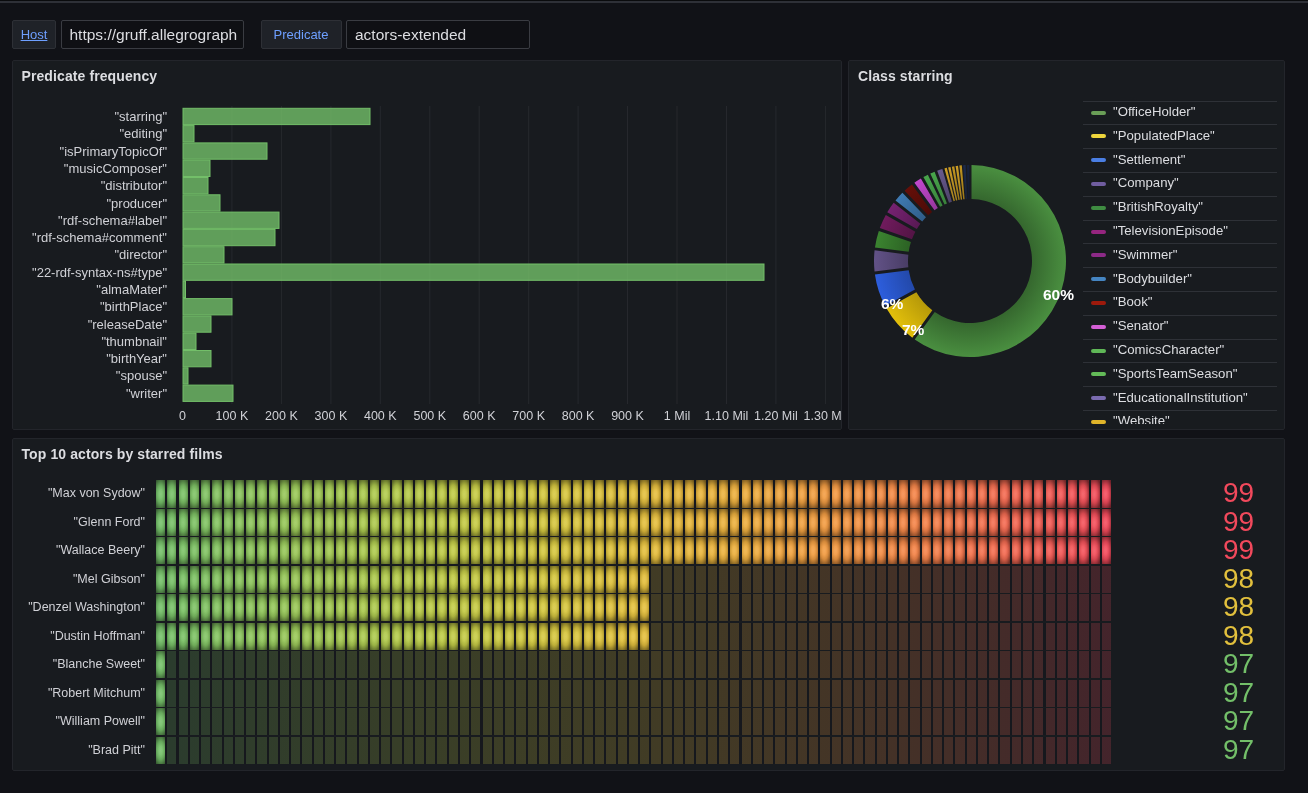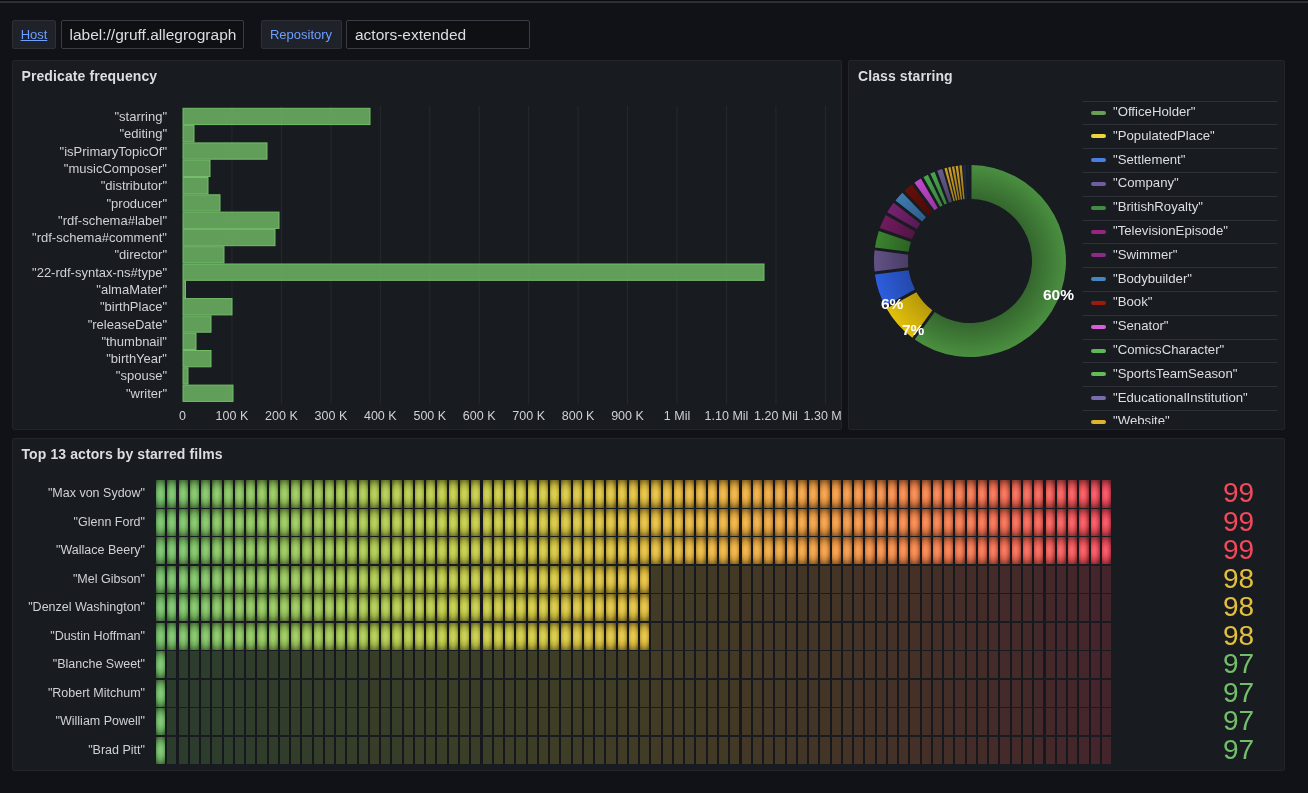--- a/index.html
+++ b/index.html
@@ -5,22 +5,22 @@
 .panel { position:absolute; filter:brightness(1); background:#181B1F; border:1px solid #23252b; border-radius:2px; overflow:hidden; }
 .ptitle { position:absolute; left:9px; top:7px; font-size:14px; font-weight:600; color:#dcdde1; letter-spacing:0.1px; }
 .ctl-lbl { filter:brightness(1); position:absolute; top:20px; height:29px; background:#1f2228; border:1px solid #2e3036; border-radius:2px; color:#6E9FFF; font-size:13px; font-weight:500; display:flex; align-items:center; justify-content:center; }
 .ctl-inp { filter:brightness(1); position:absolute; top:20px; height:29px; background:#0f1014; border:1px solid #3a3c42; border-radius:2px; color:#dcdde1; font-size:15.5px; display:flex; align-items:center; padding-left:8px; }
 </style></head>
 <body>
 <div style="position:absolute;left:0;top:0;width:1308px;height:1px;background:#0a0b0d"></div>
 <div style="position:absolute;left:0;top:1px;width:1308px;height:2px;background:#2e3037"></div>
 
 <div class="ctl-lbl" style="left:12px;width:44px;text-decoration:underline;">Host</div>
-<div class="ctl-inp" style="left:60.5px;width:183.5px;">label://gruff.allegrograph</div>
-<div class="ctl-lbl" style="left:260.5px;width:81px;">Repository</div>
+<div class="ctl-inp" style="left:60.5px;width:183.5px;">https://gruff.allegrograph</div>
+<div class="ctl-lbl" style="left:260.5px;width:81px;">Predicate</div>
 <div class="ctl-inp" style="left:346px;width:183.5px;">actors-extended</div>
 
 <div class="panel" style="left:11.5px;top:60px;width:830.5px;height:370px;">
   <div class="ptitle">Predicate frequency</div>
   <svg width="830" height="370" viewBox="0 0 830 370" style="position:absolute;left:0;top:0">
 <line x1="218.9" y1="45" x2="218.9" y2="343" stroke="rgba(204,204,220,0.08)" stroke-width="1"></line>
 <line x1="268.4" y1="45" x2="268.4" y2="343" stroke="rgba(204,204,220,0.08)" stroke-width="1"></line>
 <line x1="317.9" y1="45" x2="317.9" y2="343" stroke="rgba(204,204,220,0.08)" stroke-width="1"></line>
 <line x1="367.3" y1="45" x2="367.3" y2="343" stroke="rgba(204,204,220,0.08)" stroke-width="1"></line>
 <line x1="416.8" y1="45" x2="416.8" y2="343" stroke="rgba(204,204,220,0.08)" stroke-width="1"></line>
@@ -232,21 +232,21 @@
 <div style="position:absolute;left:234px;top:325.2px;width:194px;height:1px;background:rgba(204,204,220,0.13)"></div>
 <div style="position:absolute;left:241.6px;top:335.1px;width:15px;height:4px;border-radius:2px;background:#7a6bb0"></div>
 <div style="position:absolute;left:264px;top:328.6px;font-size:13.2px;color:#dcdde1;white-space:nowrap">"EducationalInstitution"</div>
 <div style="position:absolute;left:234px;top:349.0px;width:194px;height:1px;background:rgba(204,204,220,0.13)"></div>
 <div style="position:absolute;left:241.6px;top:358.9px;width:15px;height:4px;border-radius:2px;background:#e0b42a"></div>
 <div style="position:absolute;left:264px;top:352.4px;font-size:13.2px;color:#dcdde1;white-space:nowrap">"Website"</div>
     </div>
 </div>
 
 <div class="panel" style="left:11.5px;top:438px;width:1273px;height:332.5px;">
-  <div class="ptitle">Top 13 actors by starred films</div>
+  <div class="ptitle">Top 10 actors by starred films</div>
   <div style="position:absolute;left:0;top:41.3px;width:132.5px;height:27.3px;line-height:27.3px;text-align:right;font-size:12.5px;color:#d0d1d6;white-space:nowrap">"Max von Sydow"</div>
 <div style="position:absolute;left:143.9px;top:41.3px;width:955px;height:27.3px;background-image:repeating-linear-gradient(to right,transparent 0 9.20px,#16181d 9.20px 11.26px),linear-gradient(to right,rgba(115,191,105,0.20) 0.0px, rgba(142,197,93,0.20) 95.5px, rgba(167,201,81,0.20) 191.0px, rgba(191,203,71,0.20) 286.5px, rgba(211,200,64,0.20) 382.0px, rgba(226,192,61,0.20) 477.5px, rgba(236,177,62,0.20) 573.0px, rgba(242,156,66,0.20) 668.5px, rgba(244,131,73,0.20) 764.0px, rgba(243,103,82,0.20) 859.5px, rgba(242,73,92,0.20) 955.0px);background-repeat:repeat,no-repeat;background-size:auto,955px 100%">
 <div style="position:absolute;left:0;top:0;width:955.0px;height:27.3px;background-image:repeating-linear-gradient(to right,transparent 0 9.20px,#16181d 9.20px 11.26px),radial-gradient(ellipse 7.36px 16.4px at 4.60px 50%,rgba(255,255,255,0.15) 0%,rgba(255,255,255,0.07) 25%,rgba(0,0,0,0.12) 55%,rgba(0,0,0,0.38) 82%,rgba(0,0,0,0.55) 100%),linear-gradient(to right,#73bf69 0.0px, #8ec55d 95.5px, #a7c951 191.0px, #bfcb47 286.5px, #d3c840 382.0px, #e2c03d 477.5px, #ecb13e 573.0px, #f29c42 668.5px, #f48349 764.0px, #f36752 859.5px, #f2495c 955.0px);background-repeat:repeat,repeat-x,no-repeat;background-size:auto,11.26px 100%,955px 100%"></div>
 </div>
 <div style="position:absolute;left:1180px;top:40.3px;width:92px;height:27.3px;line-height:27.3px;text-align:center;font-size:28px;font-weight:500;color:#F2495C">99</div>
 <div style="position:absolute;left:0;top:69.8px;width:132.5px;height:27.3px;line-height:27.3px;text-align:right;font-size:12.5px;color:#d0d1d6;white-space:nowrap">"Glenn Ford"</div>
 <div style="position:absolute;left:143.9px;top:69.8px;width:955px;height:27.3px;background-image:repeating-linear-gradient(to right,transparent 0 9.20px,#16181d 9.20px 11.26px),linear-gradient(to right,rgba(115,191,105,0.20) 0.0px, rgba(142,197,93,0.20) 95.5px, rgba(167,201,81,0.20) 191.0px, rgba(191,203,71,0.20) 286.5px, rgba(211,200,64,0.20) 382.0px, rgba(226,192,61,0.20) 477.5px, rgba(236,177,62,0.20) 573.0px, rgba(242,156,66,0.20) 668.5px, rgba(244,131,73,0.20) 764.0px, rgba(243,103,82,0.20) 859.5px, rgba(242,73,92,0.20) 955.0px);background-repeat:repeat,no-repeat;background-size:auto,955px 100%">
 <div style="position:absolute;left:0;top:0;width:955.0px;height:27.3px;background-image:repeating-linear-gradient(to right,transparent 0 9.20px,#16181d 9.20px 11.26px),radial-gradient(ellipse 7.36px 16.4px at 4.60px 50%,rgba(255,255,255,0.15) 0%,rgba(255,255,255,0.07) 25%,rgba(0,0,0,0.12) 55%,rgba(0,0,0,0.38) 82%,rgba(0,0,0,0.55) 100%),linear-gradient(to right,#73bf69 0.0px, #8ec55d 95.5px, #a7c951 191.0px, #bfcb47 286.5px, #d3c840 382.0px, #e2c03d 477.5px, #ecb13e 573.0px, #f29c42 668.5px, #f48349 764.0px, #f36752 859.5px, #f2495c 955.0px);background-repeat:repeat,repeat-x,no-repeat;background-size:auto,11.26px 100%,955px 100%"></div>
 </div>
 <div style="position:absolute;left:1180px;top:68.8px;width:92px;height:27.3px;line-height:27.3px;text-align:center;font-size:28px;font-weight:500;color:#F2495C">99</div>

